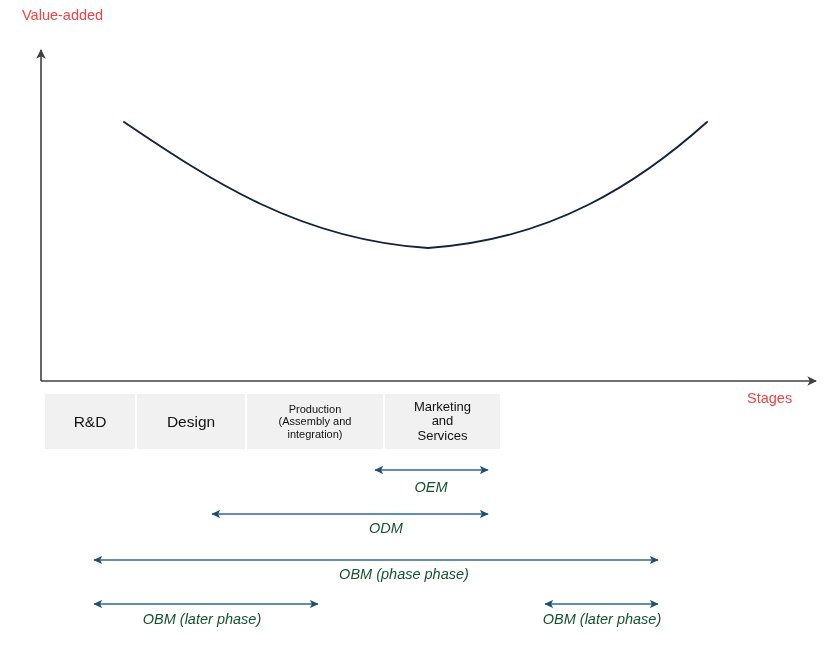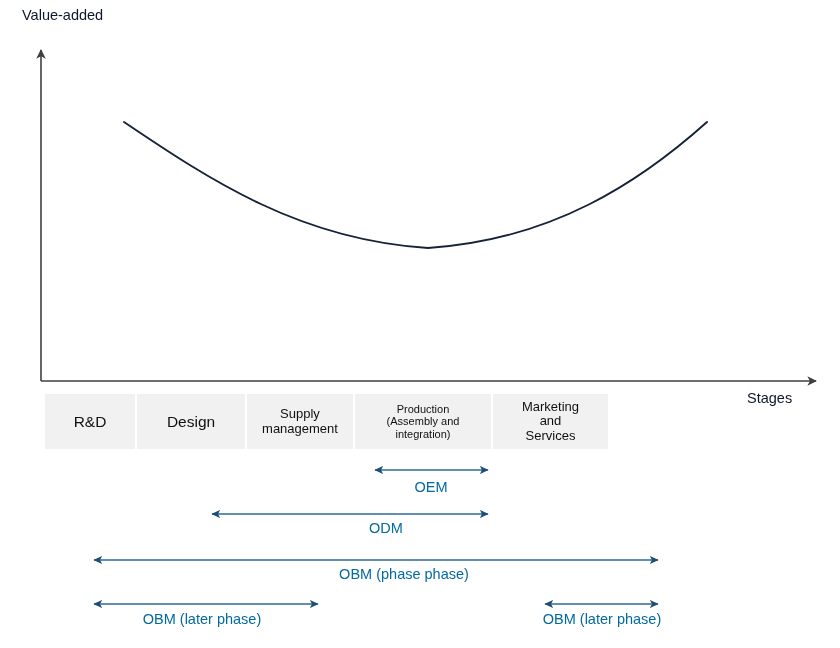--- a/index.html
+++ b/index.html
@@ -28,21 +28,21 @@
     position: absolute;
     left: 0; top: 0;
     width: 840px;
     height: 648px;
   }
 
   
   .axis-label {
     position: absolute;
     font-size: 14.5px;
-    color: #0f172a;
+    color: #ef4444;
     white-space: nowrap;
     line-height: 1;
   }
   #y-axis-label { left: 22px; top: 8px; }
   #x-axis-label { left: 747px; top: 391px; }
 
   
   #stage-boxes {
     position: absolute;
     left: 45px;
@@ -70,24 +70,25 @@
     white-space: pre-line;
   }
   .stage-box.size-lg .stage-text { font-size: 15.5px; }
   .stage-box.size-md .stage-text { font-size: 13px; }
   .stage-box.size-sm .stage-text { font-size: 11px; }
 
   
   .arrow-label {
     position: absolute;
     font-size: 14.5px;
-    color: #0369a1;
+    color: #14532d;
     white-space: nowrap;
     line-height: 1;
     transform: translateX(-50%);
+    font-style: italic;
   }
 </style>
 </head>
 <body>
 
 <div id="diagram-root">
 
   <svg class="svg-layer" viewBox="0 0 840 648" width="840" height="648">
     <defs>
       <marker id="axis-arrow" viewBox="0 0 10 10" refX="9" refY="5" markerWidth="6" markerHeight="6" orient="auto-start-reverse">
@@ -124,24 +125,20 @@
 
   <div class="axis-label" id="x-axis-label">Stages</div>
 
   <div id="stage-boxes">
     <div class="stage-box size-lg" style="width:92px">
       <span class="stage-text">R&amp;D</span>
     </div>
     <div class="stage-box size-lg" style="width:110px">
       <span class="stage-text">Design</span>
     </div>
-    <div class="stage-box size-md" style="width:108px">
-      <span class="stage-text">Supply
-management</span>
-    </div>
     <div class="stage-box size-sm" style="width:138px">
       <span class="stage-text">Production
 (Assembly and
 integration)</span>
     </div>
     <div class="stage-box size-md" style="width:115px">
       <span class="stage-text">Marketing
 and
 Services</span>
     </div>

